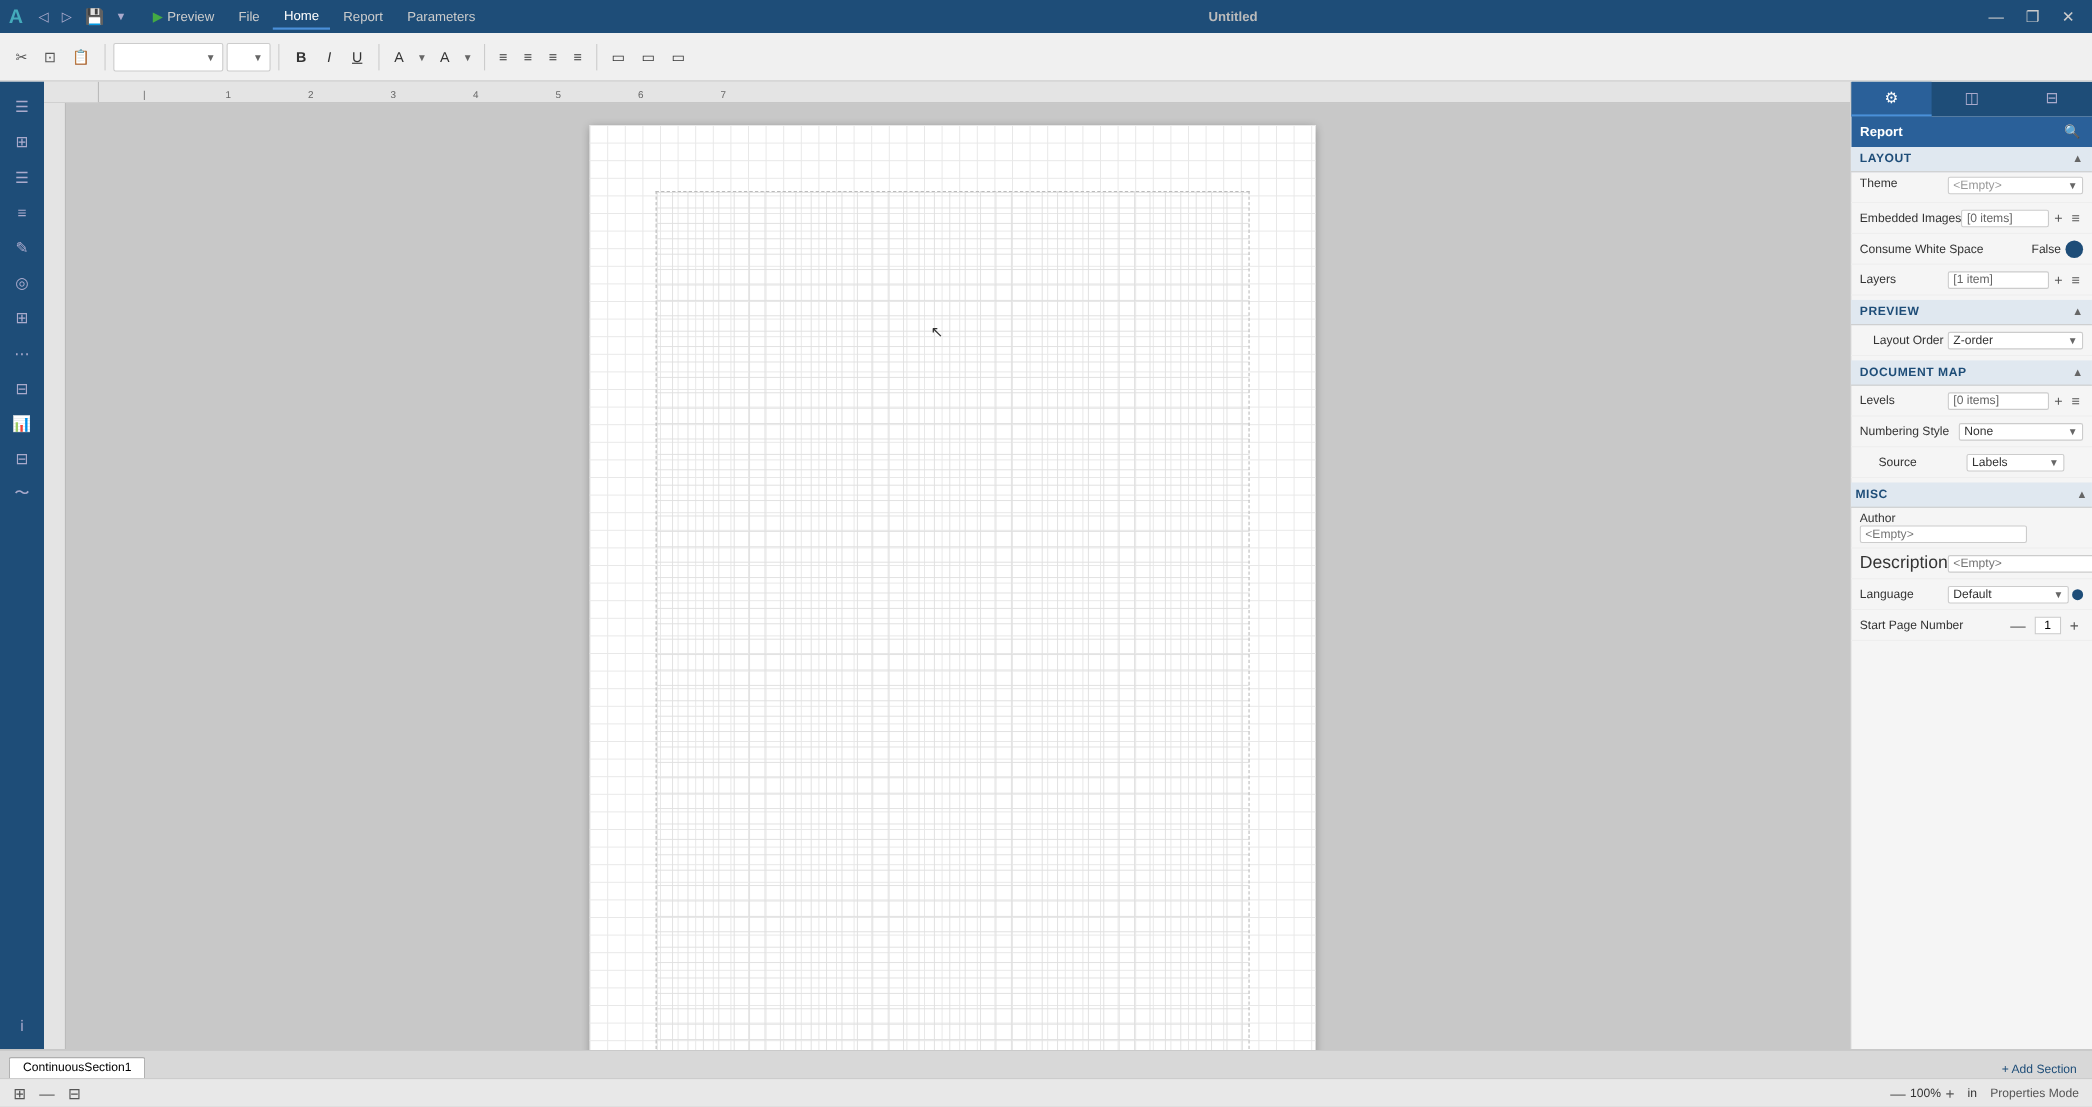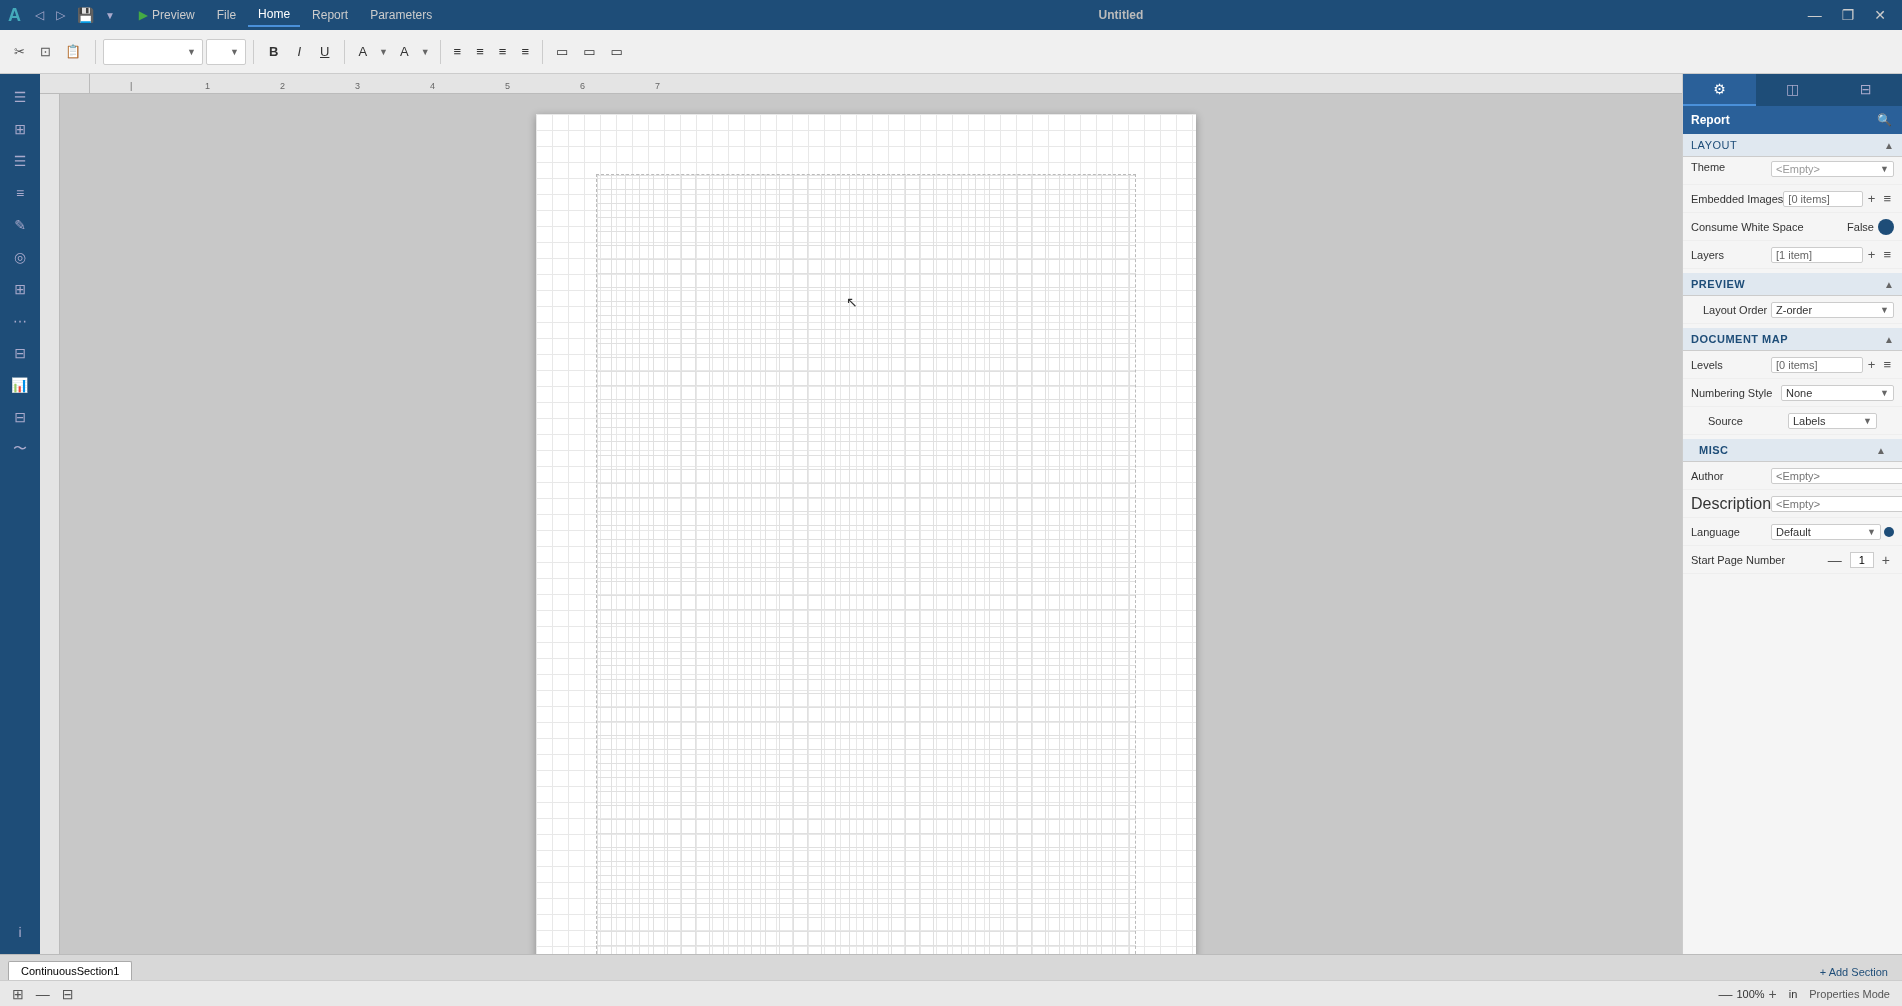--- a/index.html
+++ b/index.html
@@ -156,21 +156,21 @@
 
     <div style="display:flex;align-items:center;background:#2a6099;padding:5px 8px;gap:4px;">
       <span style="color:#fff;font-size:12px;font-weight:bold;flex:1;">Report</span>
       <button style="background:none;border:none;color:#ccc;cursor:pointer;font-size:12px;padding:2px;">🔍</button>
     </div>
 
     <div style="flex:1;overflow-y:auto;">
 
       <div>
         <div style="display:flex;align-items:center;justify-content:space-between;background:#e0e8f0;padding:5px 8px;border-bottom:1px solid #ccc;cursor:pointer;">
-          <span style="font-size:11px;font-weight:normal;color:#1e4d78;letter-spacing:0.5px;">LAYOUT</span>
+          <span style="font-size:11px;font-weight:bold;color:#1e4d78;letter-spacing:0.5px;">LAYOUT</span>
           <span style="color:#666;font-size:10px;">▲</span>
         </div>
 
         <div style="display:flex;align-items:flex-start;padding:4px 8px;border-bottom:1px solid #eee;min-height:28px;">
           <span style="color:#333;font-size:11px;flex:0 0 auto;min-width:80px;">Theme</span>
           <div style="display:flex;align-items:center;border:1px solid #ccc;background:#fff;border-radius:2px;padding:1px 4px;font-size:11px;cursor:pointer;flex:1;">
             <span style="flex:1;color:#999;">&lt;Empty&gt;</span>
             <span style="font-size:9px;color:#666;">▼</span>
           </div>
         </div>
@@ -243,26 +243,26 @@
         <div style="display:flex;align-items:center;padding:4px 25px;border-bottom:1px solid #eee;min-height:28px;">
           <span style="color:#333;font-size:11px;flex:0 0 auto;min-width:80px;">Source</span>
           <div style="display:flex;align-items:center;border:1px solid #ccc;background:#fff;border-radius:2px;padding:1px 4px;font-size:11px;cursor:pointer;flex:1;">
             <span style="flex:1;color:#333;">Labels</span>
             <span style="font-size:9px;color:#666;">▼</span>
           </div>
         </div>
       </div>
 
       <div>
-        <div style="display:flex;align-items:center;justify-content:space-between;background:#e0e8f0;padding:5px 16px;border-bottom:1px solid #ccc;cursor:pointer;margin-top:4px;">
+        <div style="display:flex;align-items:center;justify-content:space-between;background:#e0e8f0;padding:5px 4px;border-bottom:1px solid #ccc;cursor:pointer;margin-top:4px;">
           <span style="font-size:11px;font-weight:bold;color:#1e4d78;letter-spacing:0.5px;">MISC</span>
           <span style="color:#666;font-size:10px;">▲</span>
         </div>
 
-        <div style="display:flex;align-items:center;padding:4px 8px;border-bottom:1px solid #eee;min-height:28px;">
+        <div style="display:flex;align-items:flex-start;padding:4px 8px;border-bottom:1px solid #eee;min-height:28px;flex-direction:column;">
           <span style="color:#333;font-size:11px;flex:0 0 auto;min-width:80px;">Author</span>
           <input type="text" style="border: 1px solid rgb(204, 204, 204); background: rgb(255, 255, 255); border-radius: 2px; padding: 1px 4px; font-size: 11px; flex: 1 1 0%; color: rgb(153, 153, 153);" placeholder="&lt;Empty&gt;">
         </div>
 
         <div style="display:flex;align-items:center;padding:4px 8px;border-bottom:1px solid #eee;min-height:28px;">
           <span style="color:#333;font-size:16px;flex:0 0 auto;min-width:80px;">Description</span>
           <input type="text" style="border: 1px solid rgb(204, 204, 204); background: rgb(255, 255, 255); border-radius: 2px; padding: 1px 4px; font-size: 11px; flex: 1 1 0%; color: rgb(153, 153, 153);" placeholder="&lt;Empty&gt;">
         </div>
 
         <div style="display:flex;align-items:center;padding:4px 8px;border-bottom:1px solid #eee;min-height:28px;">

